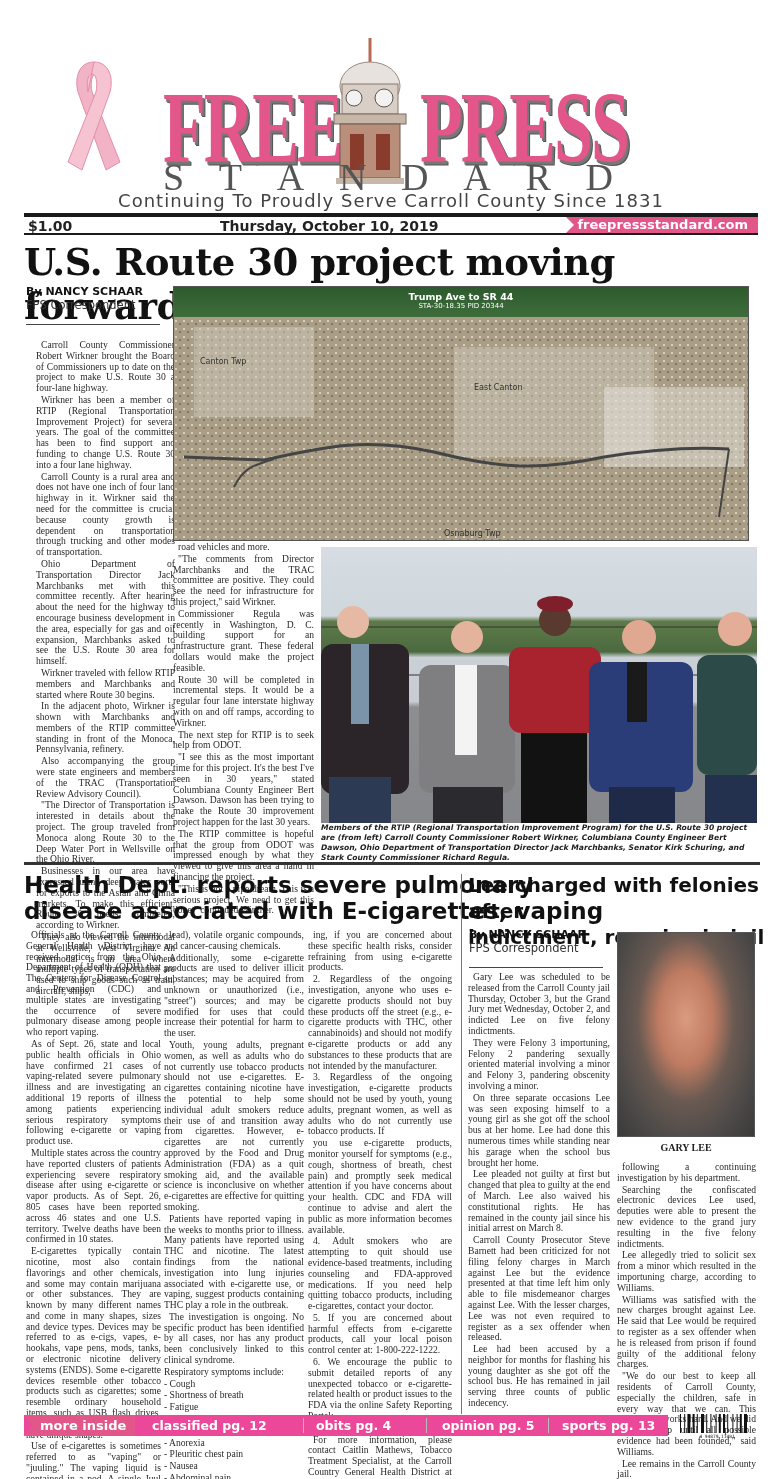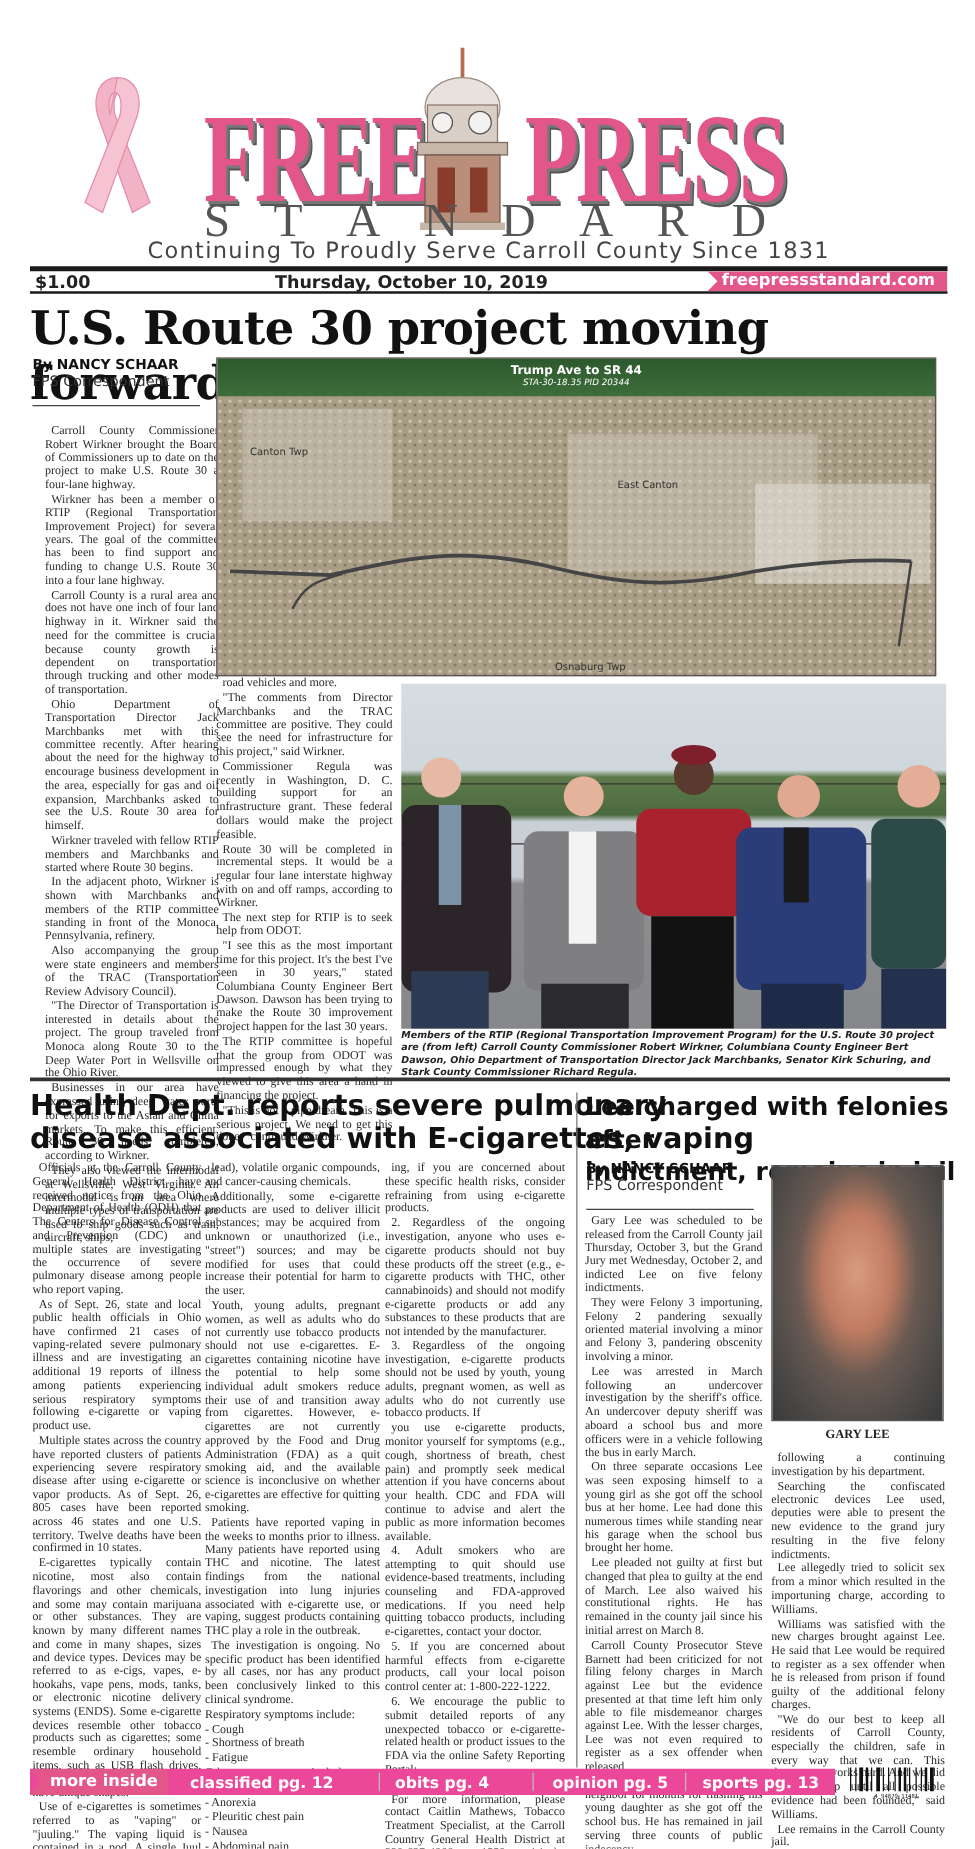--- a/index.html
+++ b/index.html
@@ -53,21 +53,21 @@
   .col { position: absolute; font-size: 9.6px; line-height: 10.8px; text-align: justify; color: #2a2a2a; }
   .col p { text-indent: 5px; margin-bottom: 1px; }
   .col p.li { text-indent: 0; padding-left: 0; text-align: left; }
 
   .map {
     position: absolute; left: 173px; top: 286px; width: 576px; height: 255px; overflow: hidden;
     background: #b3a78f; border: 1px solid #555;
   }
   .map-header { position: absolute; left: 0; top: 0; width: 100%; height: 30px; background: linear-gradient(#2d5a2d,#3e6d3b); text-align: center; color: #fff; }
   .map-title { font-family: "DejaVu Sans", sans-serif; font-weight: bold; font-size: 9.5px; display: block; padding-top: 4px; }
-  .map-sub { font-family: "DejaVu Sans", sans-serif; font-size: 7px; display: block; font-style: italic; }
+  .map-sub { font-family: "DejaVu Sans", sans-serif; font-size: 7px; display: block; }
   .map-label { position: absolute; font-family: "DejaVu Sans", sans-serif; font-size: 8px; color: #333; }
 
   .photo {
     position: absolute; left: 321px; top: 547px; width: 436px; height: 276px; overflow: hidden;
     background: linear-gradient(#d7dde2 0%, #cfd7dc 25%, #5e7a4a 27%, #4b6a3f 38%, #c9d0d6 40%, #c7ccd2 56%, #8d8e90 58%, #86878a 100%);
   }
   .caption {
     position: absolute; left: 321px; top: 823px; width: 438px;
     font-family: "DejaVu Sans", sans-serif; font-style: italic; font-weight: bold; font-size: 7.6px; line-height: 10px; color: #222;
   }
@@ -176,21 +176,21 @@
     <rect x="430" y="100" width="140" height="80" fill="#e8e6e0" opacity="0.5"></rect>
     <path d="M10 170 L90 173 C150 160 190 150 260 165 C320 180 360 185 430 170 C480 162 520 160 555 162" stroke="#444" stroke-width="3" fill="none"></path>
     <path d="M60 200 C70 180 80 178 100 172" stroke="#444" stroke-width="2" fill="none"></path>
     <path d="M555 162 L545 230" stroke="#444" stroke-width="2" fill="none"></path>
   </svg>
   <div class="map-header">
     <span class="map-title">Trump Ave to SR 44</span>
     <span class="map-sub">STA-30-18.35 PID 20344</span>
   </div>
   <span class="map-label" style="left:26px; top:70px;">Canton Twp</span>
-  <span class="map-label" style="left:300px; top:96px;margin-left:20px;">East Canton</span>
+  <span class="map-label" style="left:300px; top:96px;">East Canton</span>
   <span class="map-label" style="left:270px; top:242px;">Osnaburg Twp</span>
 </div>
 
 <div class="col" id="lead-col2" style="left:173px; top:542px; width:141px;">
     <p>road vehicles and more.</p>
     <p>"The comments from Director Marchbanks and the TRAC committee are positive. They could see the need for infrastructure for this project," said Wirkner.</p>
     <p>Commissioner Regula was recently in Washington, D. C. building support for an infrastructure grant. These federal dollars would make the project feasible.</p>
     <p>Route 30 will be completed in incremental steps. It would be a regular four lane interstate highway with on and off ramps, according to Wirkner.</p>
     <p>The next step for RTIP is to seek help from ODOT.</p>
     <p>"I see this as the most important time for this project. It's the best I've seen in 30 years," stated Columbiana County Engineer Bert Dawson. Dawson has been trying to make the Route 30 improvement project happen for the last 30 years.</p>
@@ -303,21 +303,20 @@
   <div class="role">FPS Correspondent</div>
   <div class="rule"></div>
 </div>
 
 <div class="mugshot"></div>
 <div class="mug-caption">GARY LEE</div>
 
 <div class="col" id="lee-col1" style="left:468px; top:972px; width:142px;">
     <p>Gary Lee was scheduled to be released from the Carroll County jail Thursday, October 3, but the Grand Jury met Wednesday, October 2, and indicted Lee on five felony indictments.</p>
     <p>They were Felony 3 importuning, Felony 2 pandering sexually oriented material involving a minor and Felony 3, pandering obscenity involving a minor.</p>
-    <p>Lee was arrested in March following an undercover investigation by the sheriff's office. An undercover deputy sheriff was aboard a school bus and more officers were in a vehicle following the bus in early March.</p>
     <p>On three separate occasions Lee was seen exposing himself to a young girl as she got off the school bus at her home. Lee had done this numerous times while standing near his garage when the school bus brought her home.</p>
     <p>Lee pleaded not guilty at first but changed that plea to guilty at the end of March. Lee also waived his constitutional rights. He has remained in the county jail since his initial arrest on March 8.</p>
     <p>Carroll County Prosecutor Steve Barnett had been criticized for not filing felony charges in March against Lee but the evidence presented at that time left him only able to file misdemeanor charges against Lee. With the lesser charges, Lee was not even required to register as a sex offender when released.</p>
     <p>Lee had been accused by a neighbor for months for flashing his young daughter as she got off the school bus. He has remained in jail serving three counts of public indecency.</p>
   </div>
 <div class="col" id="lee-col2" style="left:617px; top:1162px; width:139px;">
     <p>following a continuing investigation by his department.</p>
     <p>Searching the confiscated electronic devices Lee used, deputies were able to present the new evidence to the grand jury resulting in the five felony indictments.</p>
     <p>Lee allegedly tried to solicit sex from a minor which resulted in the importuning charge, according to Williams.</p>
     <p>Williams was satisfied with the new charges brought against Lee. He said that Lee would be required to register as a sex offender when he is released from prison if found guilty of the additional felony charges.</p>

